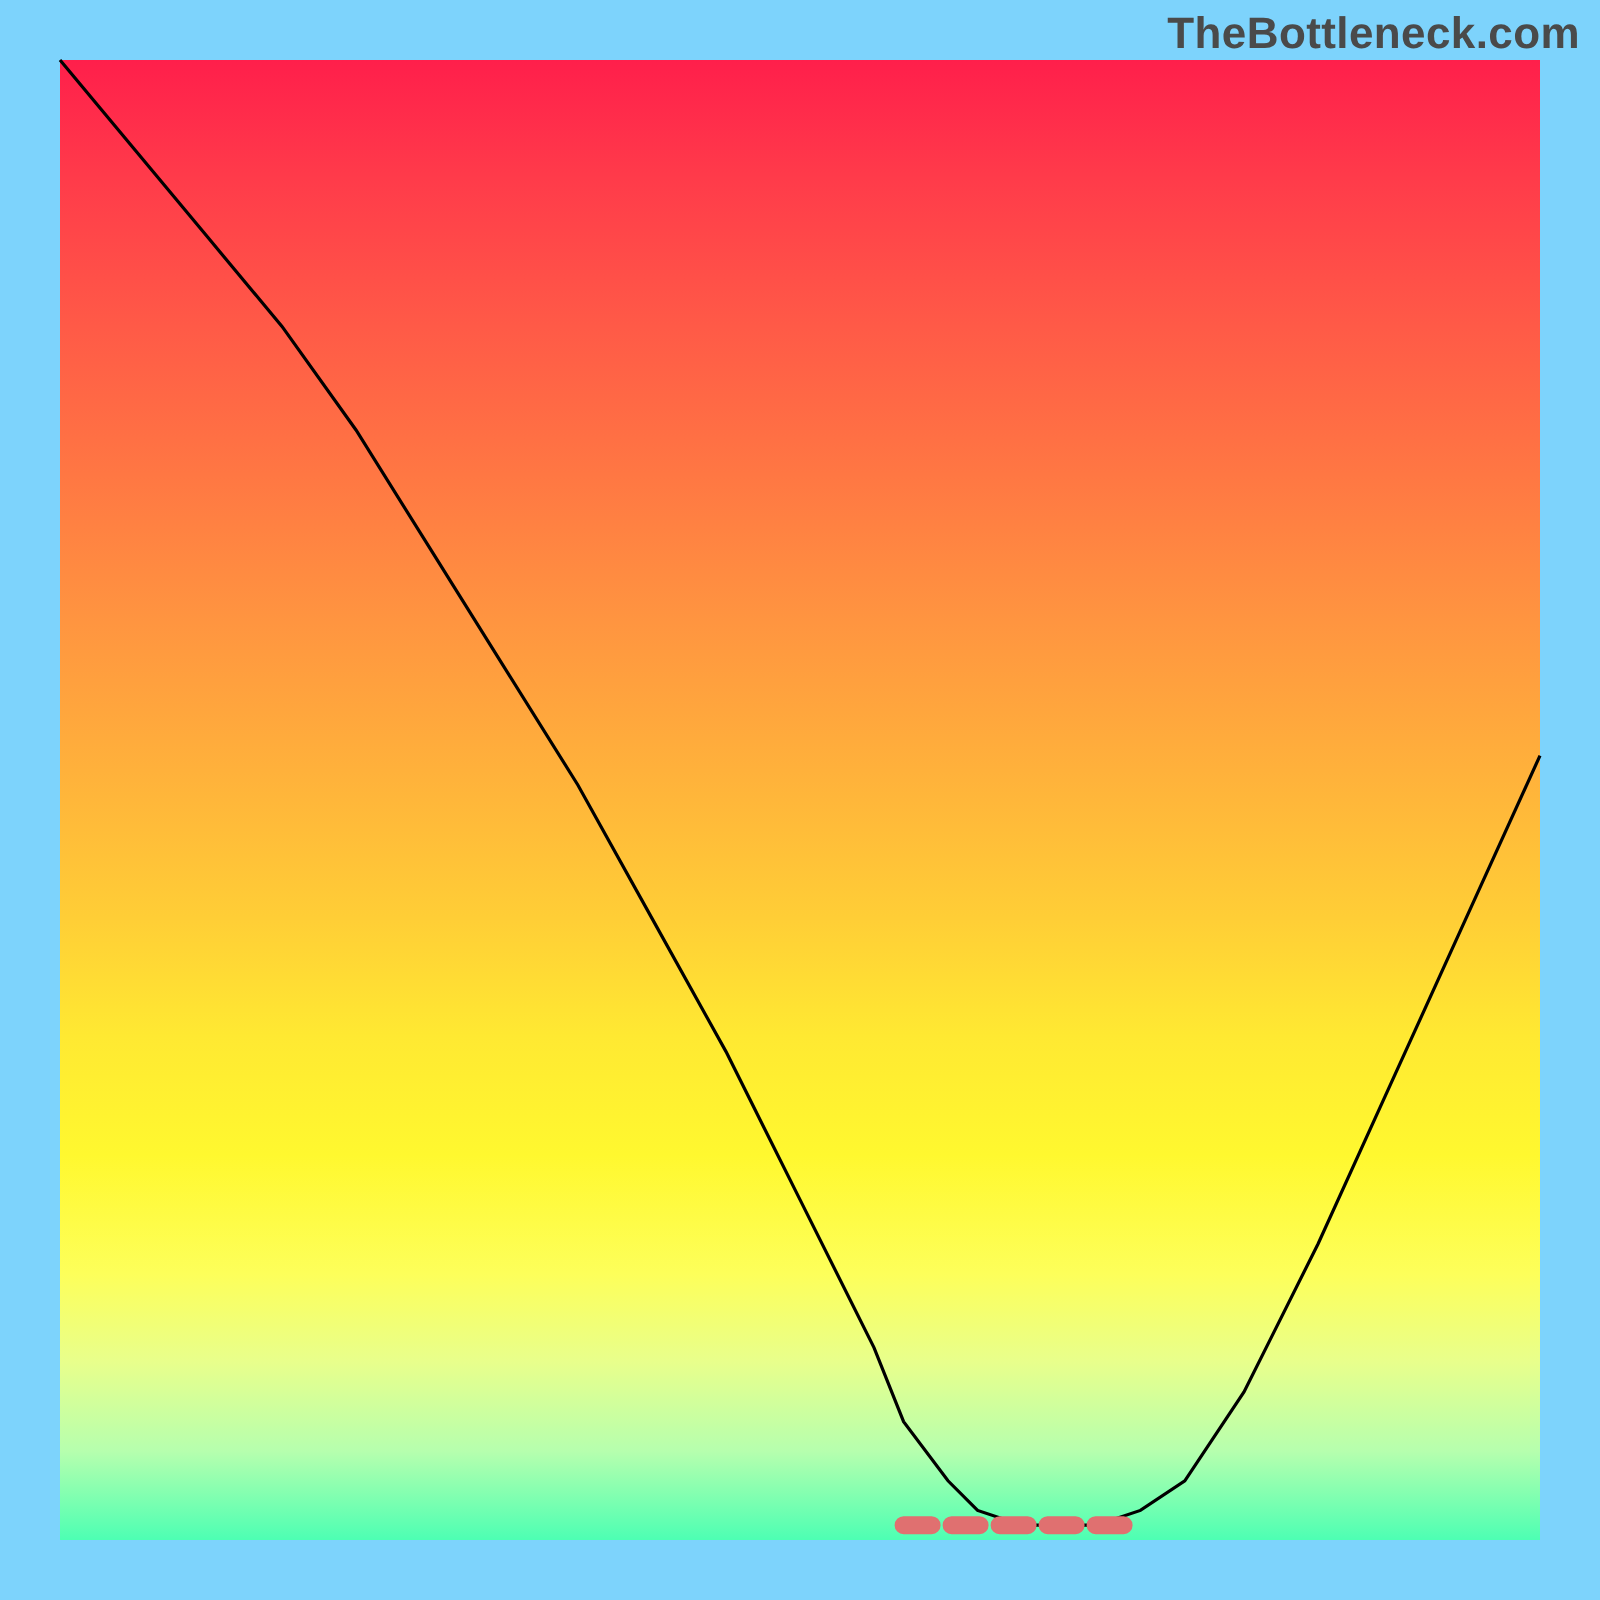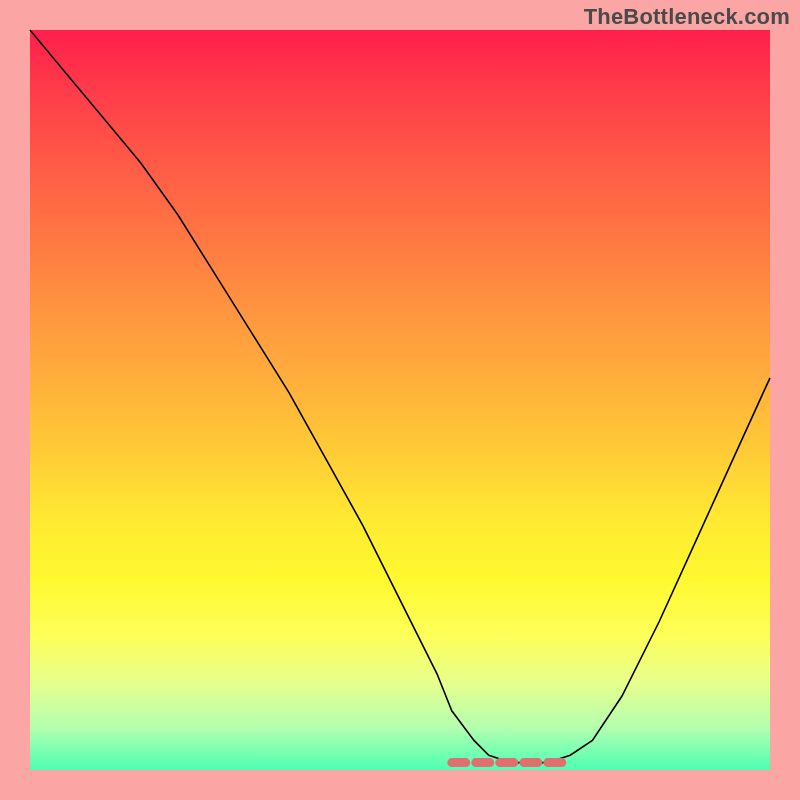--- a/index.html
+++ b/index.html
@@ -1,21 +1,21 @@
 <!DOCTYPE html>
 <html><head>
 <meta charset="utf-8">
 <style>
   * { margin: 0; padding: 0; box-sizing: border-box; }
   html, body { width: 800px; height: 800px; overflow: hidden; background: #000; }
   .frame {
     position: relative;
     width: 800px;
     height: 800px;
-    background: #fca5a5;
+    background: #7dd3fc;
   }
   .watermark {
     position: absolute;
     top: 4px;
     right: 10px;
     font-family: Arial, Helvetica, sans-serif;
     font-size: 22px;
     font-weight: bold;
     color: #4a4a4a;
     letter-spacing: 0.2px;

